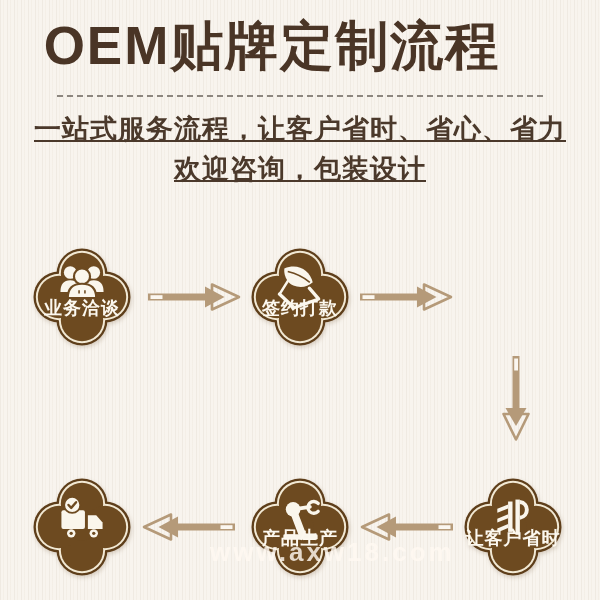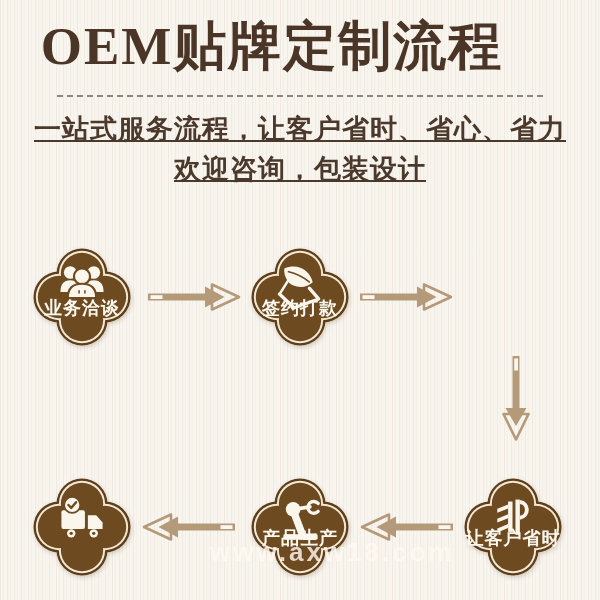--- a/index.html
+++ b/index.html
@@ -13,21 +13,21 @@
     background-image:
       repeating-linear-gradient(90deg,
         rgba(205,194,178,.20) 0px, rgba(205,194,178,.20) 1px,
         transparent 1px, transparent 3px,
         rgba(233,225,212,.28) 3px, rgba(233,225,212,.28) 4px,
         transparent 4px, transparent 7px);
   }
   .title{
     position:absolute;top:16px;left:0;width:544px;
     text-align:center;
-    font-family:Liberation Serif, serif;
+    font-family:Liberation Sans, sans-serif;
     font-weight:700;font-size:53px;line-height:60px;
     color:#4a3526;letter-spacing:2px;white-space:nowrap;
   }
   .divider{
     position:absolute;top:95px;left:57px;width:486px;height:0;
     border-top:2px dashed rgba(76,68,60,.62);
   }
   .subtitle{
     position:absolute;left:0;width:600px;text-align:center;
     font-family:"Liberation Serif","DejaVu Serif",serif;

